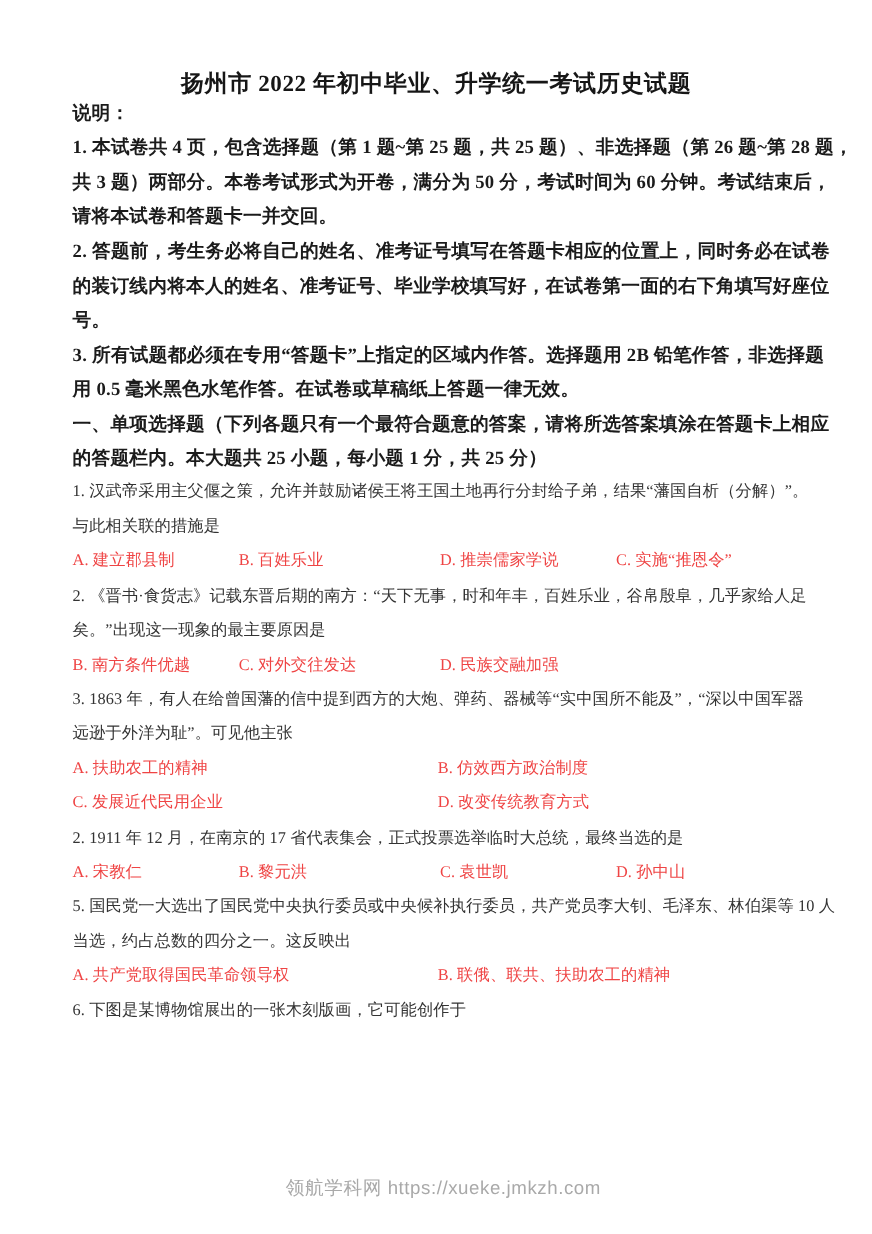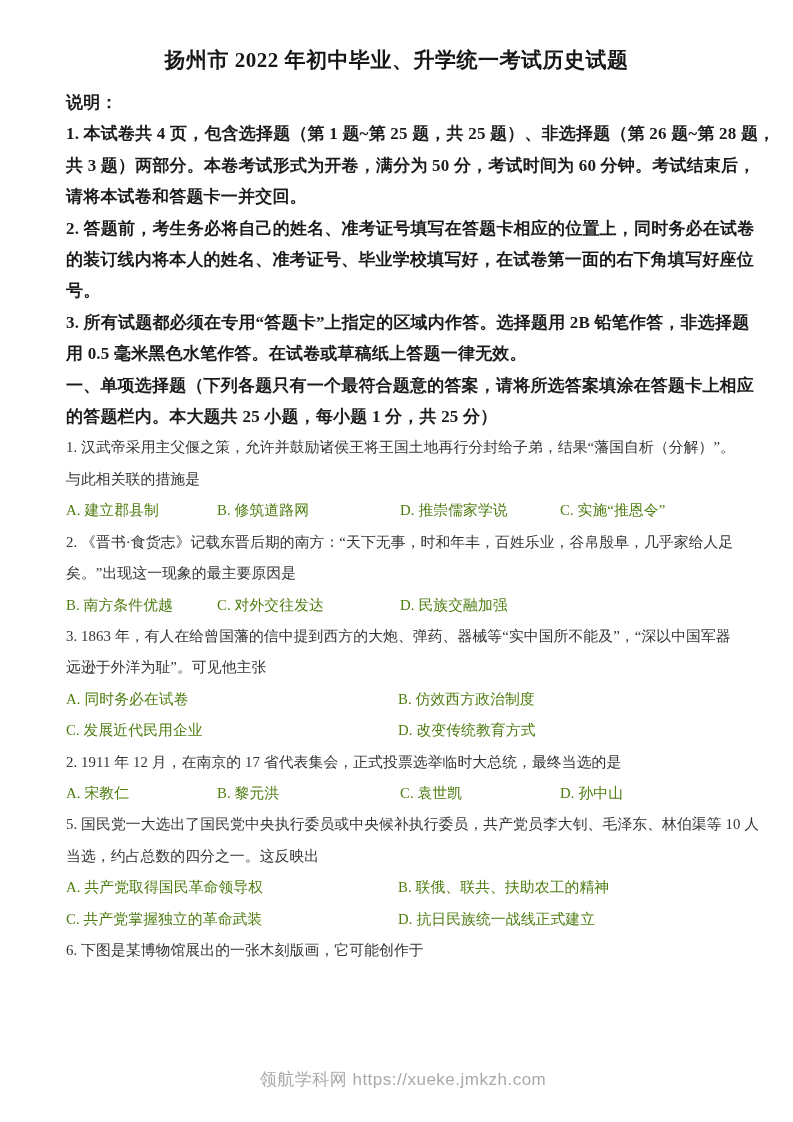--- a/index.html
+++ b/index.html
@@ -8,21 +8,21 @@
     background: #ffffff;
     position: relative;
     font-family: "Liberation Serif", "DejaVu Serif", serif;
     color: #1c1c1c;
     overflow: hidden;
   }
   .sheet { position: absolute; inset: 0; }
 
   .title {
     position: absolute;
-    top: 46px; left: 0; right: 0;
+    top: 62px; left: 0; right: 0;
     margin: 0;
     text-align: center;
     font-size: 21px;
     font-weight: 700;
     letter-spacing: 0.5px;
     color: #161616;
   }
 
   .content {
     position: absolute;
@@ -52,21 +52,21 @@
     grid-template-columns: 151px 183px 160px auto;
     line-height: 31.4px;
   }
   .opts2 {
     display: grid;
     grid-template-columns: 332px auto;
     line-height: 31.4px;
   }
   .opt {
     font-size: 14.8px;
-    color: #4d7c0f;
+    color: #ef4444;
     white-space: pre;
     letter-spacing: 0.1px;
   }
 
   .watermark {
     position: absolute;
     top: 1068px; left: 0; right: 0;
     text-align: center;
     font-family: "Liberation Sans", "DejaVu Sans", sans-serif;
     font-size: 17px;
@@ -97,37 +97,37 @@
     <div class="line bold">3. 所有试题都必须在专用“答题卡”上指定的区域内作答。选择题用 2B 铅笔作答，非选择题</div>
     <div class="line bold">用 0.5 毫米黑色水笔作答。在试卷或草稿纸上答题一律无效。</div>
 
     <div class="line bold">一、单项选择题（下列各题只有一个最符合题意的答案，请将所选答案填涂在答题卡上相应</div>
     <div class="line bold">的答题栏内。本大题共 25 小题，每小题 1 分，共 25 分）</div>
 
     <div class="line q">1. 汉武帝采用主父偃之策，允许并鼓励诸侯王将王国土地再行分封给子弟，结果“藩国自析（分解）”。</div>
     <div class="line q">与此相关联的措施是</div>
     <div class="opts4">
       <span class="opt">A. 建立郡县制</span>
-      <span class="opt">B. 修筑道路网</span>
+      <span class="opt">B. 百姓乐业</span>
       <span class="opt">D. 推崇儒家学说</span>
       <span class="opt">C. 实施“推恩令”</span>
     </div>
 
     <div class="line q">2. 《晋书·食货志》记载东晋后期的南方：“天下无事，时和年丰，百姓乐业，谷帛殷阜，几乎家给人足</div>
     <div class="line q">矣。”出现这一现象的最主要原因是</div>
     <div class="opts4">
       <span class="opt">B. 南方条件优越</span>
       <span class="opt">C. 对外交往发达</span>
       <span class="opt">D. 民族交融加强</span>
     </div>
 
     <div class="line q">3. 1863 年，有人在给曾国藩的信中提到西方的大炮、弹药、器械等“实中国所不能及”，“深以中国军器</div>
     <div class="line q">远逊于外洋为耻”。可见他主张</div>
     <div class="opts2">
-      <span class="opt">A. 同时务必在试卷</span>
+      <span class="opt">A. 扶助农工的精神</span>
       <span class="opt">B. 仿效西方政治制度</span>
     </div>
     <div class="opts2">
       <span class="opt">C. 发展近代民用企业</span>
       <span class="opt">D. 改变传统教育方式</span>
     </div>
 
     <div class="line q">2. 1911 年 12 月，在南京的 17 省代表集会，正式投票选举临时大总统，最终当选的是</div>
     <div class="opts4">
       <span class="opt">A. 宋教仁</span>
@@ -135,24 +135,20 @@
       <span class="opt">C. 袁世凯</span>
       <span class="opt">D. 孙中山</span>
     </div>
 
     <div class="line q">5. 国民党一大选出了国民党中央执行委员或中央候补执行委员，共产党员李大钊、毛泽东、林伯渠等 10 人</div>
     <div class="line q">当选，约占总数的四分之一。这反映出</div>
     <div class="opts2">
       <span class="opt">A. 共产党取得国民革命领导权</span>
       <span class="opt">B. 联俄、联共、扶助农工的精神</span>
     </div>
-    <div class="opts2">
-      <span class="opt">C. 共产党掌握独立的革命武装</span>
-      <span class="opt">D. 抗日民族统一战线正式建立</span>
-    </div>
 
     <div class="line q">6. 下图是某博物馆展出的一张木刻版画，它可能创作于</div>
 
   </div>
 
   <div class="watermark">
     <span>领航学科网 https://xueke.jmkzh.com</span>
   </div>
 
 </div>

